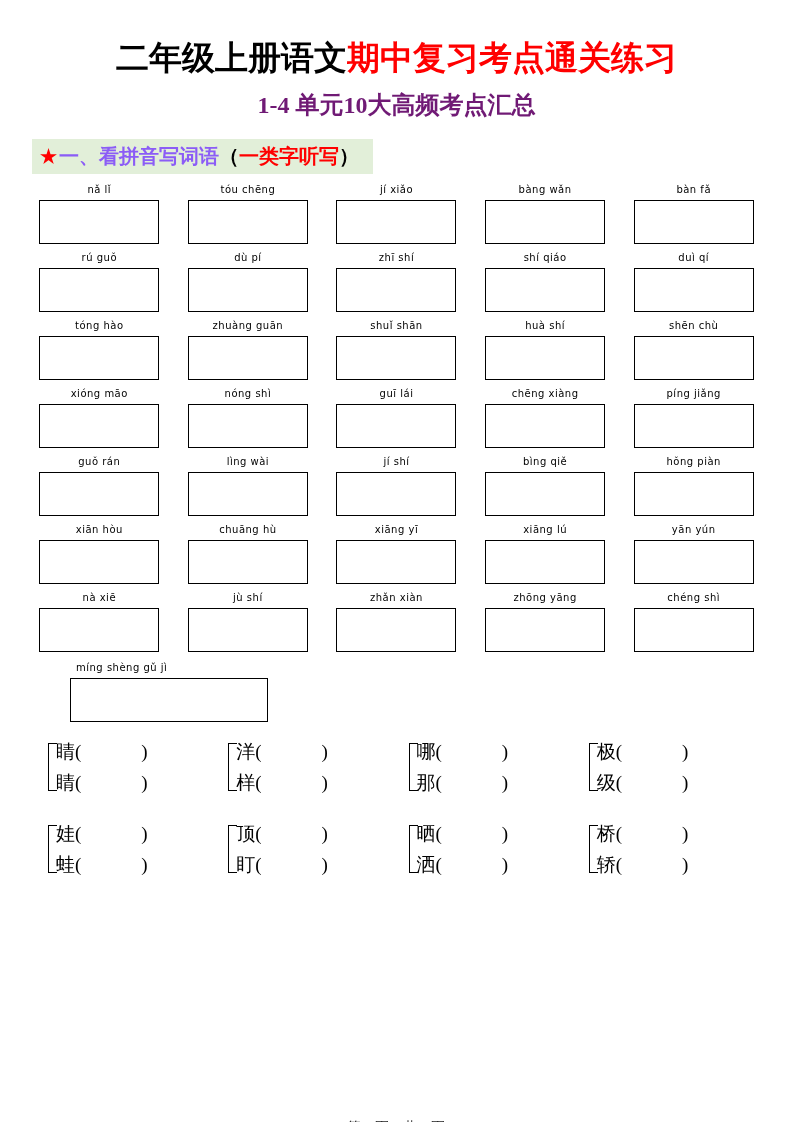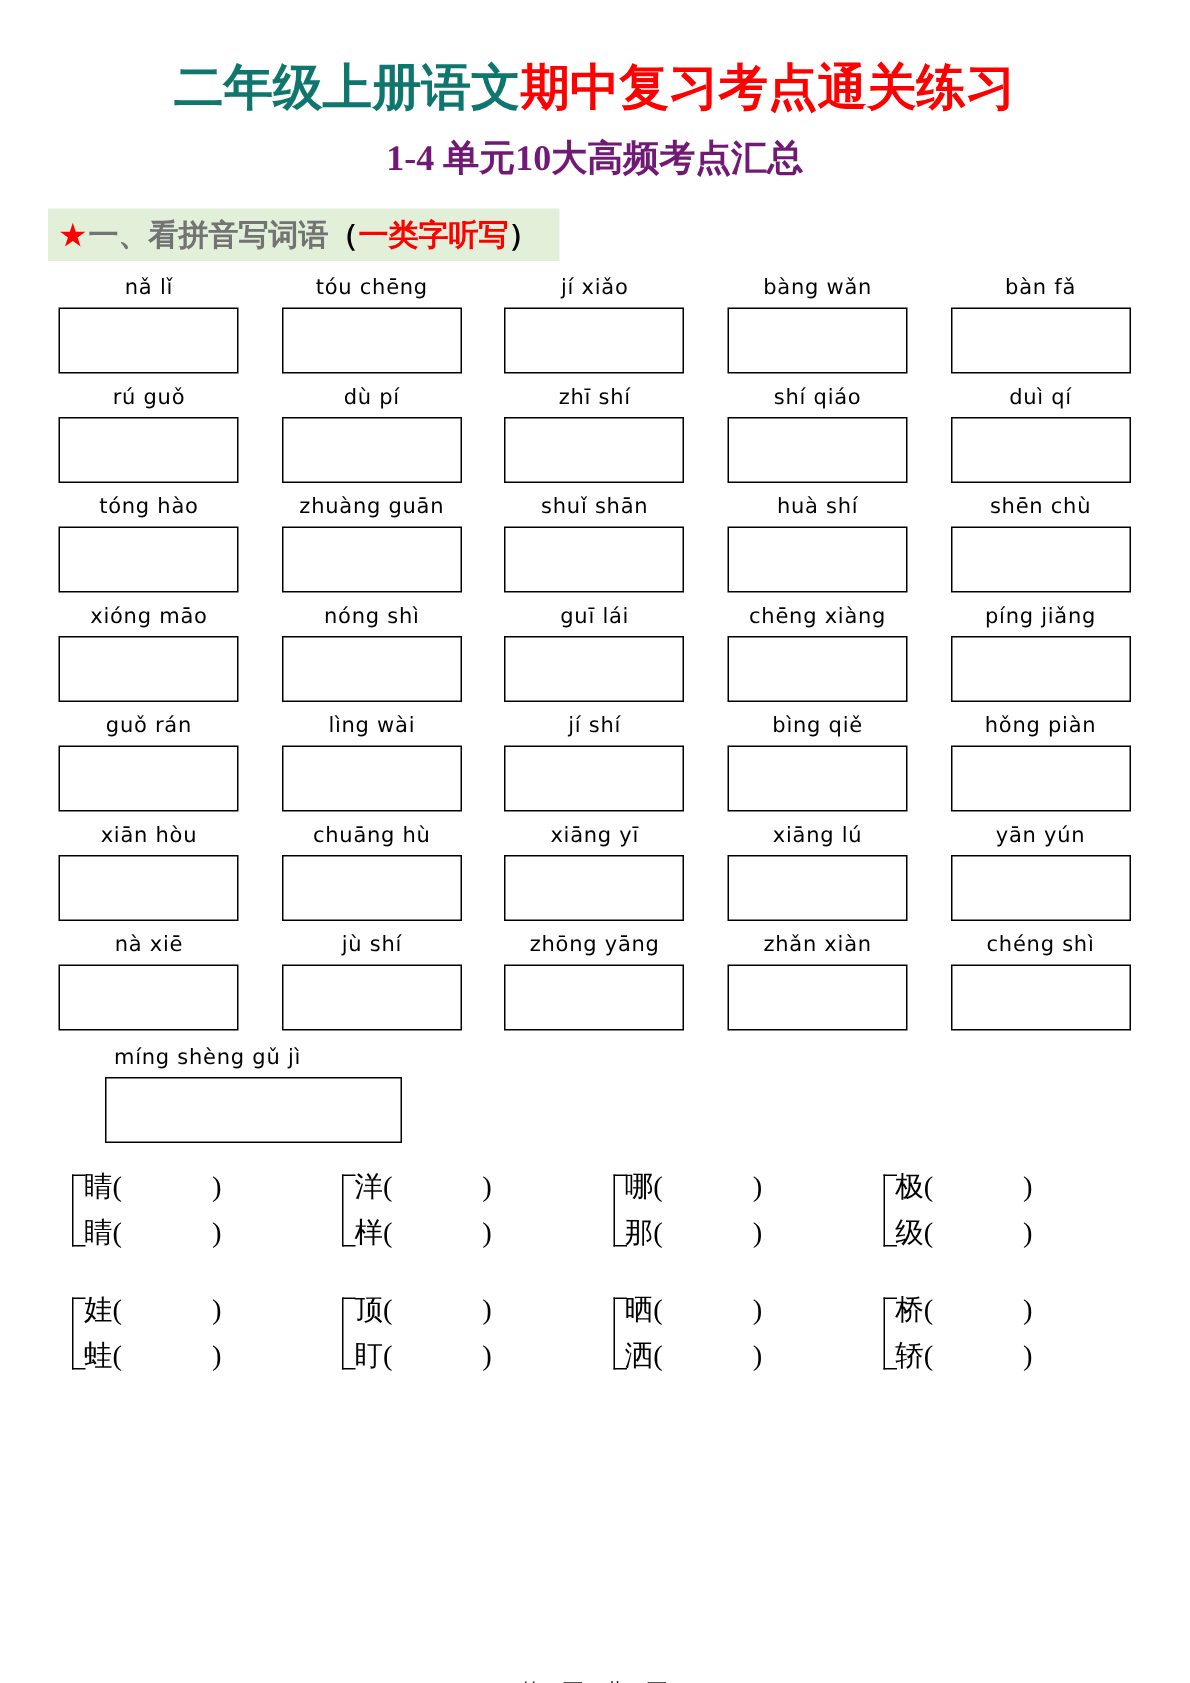--- a/index.html
+++ b/index.html
@@ -25,21 +25,21 @@
   
   .title-row {
     text-align: center;
     margin-top: 36px;
     white-space: nowrap;
     font-family: "Liberation Serif", serif;
     font-weight: bold;
     font-size: 33px;
     letter-spacing: 0px;
   }
-  .title-black { color: #0f766e; }
+  .title-black { color: #000000; }
   .title-red { color: #ff0000; }
   .subtitle-row {
     text-align: center;
     margin-top: 8px;
     font-family: "Liberation Serif", serif;
     font-weight: bold;
     font-size: 24px;
     color: #701a75;
   }
 
@@ -51,40 +51,40 @@
     margin-top: 18px;
     font-size: 20px;
     font-weight: bold;
     font-family: "Liberation Serif", serif;
     white-space: nowrap;
   }
   .section-head.plain {
     background: #e2efd9;
   }
   .star { color: #ff0000; font-size: 19px; margin-right: 2px; }
-  .hd-black { color: #737373; }
+  .hd-black { color: #8b5cf6; }
   .hd-red { color: #ff0000; }
   .hd-paren { color: #000; }
 
   
   .pinyin-grid {
     margin-top: 10px;
     display: grid;
     grid-template-columns: repeat(5, 1fr);
     column-gap: 14px;
     row-gap: 2px;
   }
   .cell {
     display: flex;
     flex-direction: column;
     align-items: center;
     margin-bottom: 6px;
   }
   .pinyin {
-    font-size: 14px;
+    font-size: 10px;
     font-family: "DejaVu Sans", sans-serif;
     margin-bottom: 5px;
     white-space: nowrap;
     letter-spacing: 0.5px;
   }
   .writebox {
     width: 118px;
     height: 42px;
     border: 1.3px solid #000;
     background: #fff;
@@ -297,25 +297,25 @@
 
     <div class="cell">
         <div class="pinyin">nà xiē</div>
         <div class="writebox"></div>
       </div>
     <div class="cell">
         <div class="pinyin">jù shí</div>
         <div class="writebox"></div>
       </div>
     <div class="cell">
+        <div class="pinyin">zhǎn xiàn</div>
+        <div class="writebox"></div>
+      </div>
+    <div class="cell">
         <div class="pinyin">zhōng yāng</div>
-        <div class="writebox"></div>
-      </div>
-    <div class="cell">
-        <div class="pinyin">zhǎn xiàn</div>
         <div class="writebox"></div>
       </div>
     <div class="cell">
         <div class="pinyin">chéng shì</div>
         <div class="writebox"></div>
       </div>
   </div>
 
   <div class="last-row">
     <div class="pinyin">míng shèng gǔ jì</div>

